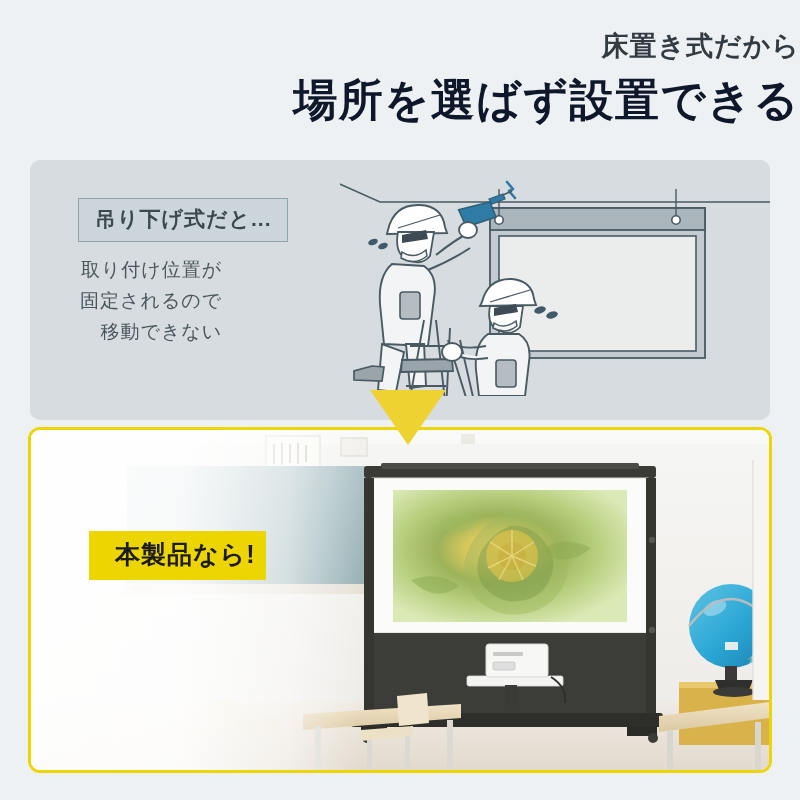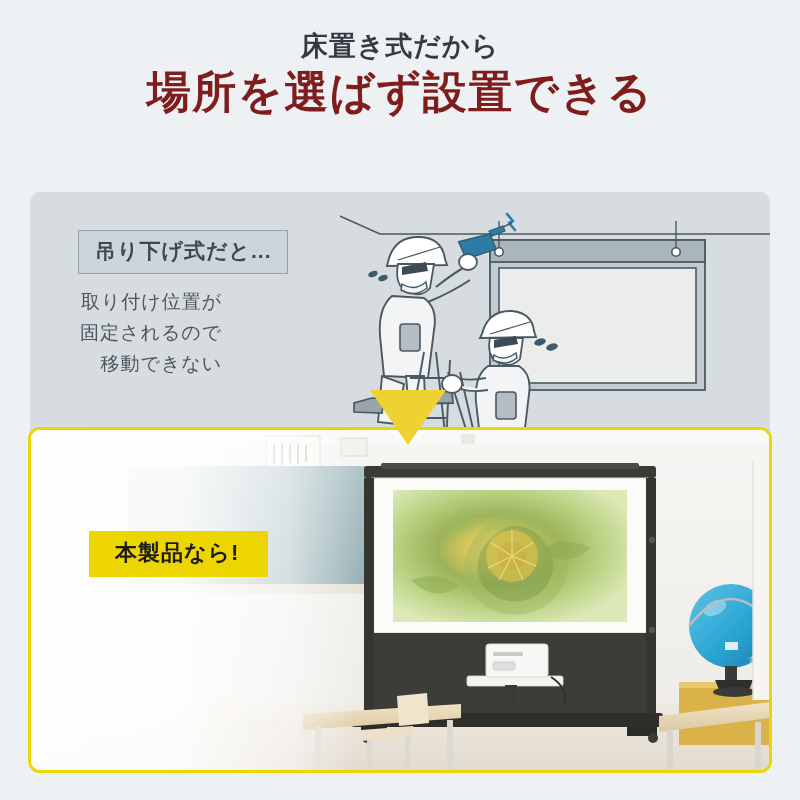--- a/index.html
+++ b/index.html
@@ -5,34 +5,35 @@
   * { box-sizing: border-box; margin: 0; padding: 0; }
   html, body {
     width: 800px; height: 800px;
     font-family: "Liberation Sans", "DejaVu Sans", sans-serif;
     background: #eef1f4;
     overflow: hidden;
   }
   #stage { position: relative; width: 800px; height: 800px; background: #eef1f4; }
 
   
-  .headline { position: absolute; left: 0; top: 30px; width: 800px; text-align: center; }
+  .headline { position: absolute; left: 0; top: 30px; width: 800px; text-align: right; }
   .headline-sub {
     font-size: 27px; font-weight: 700; color: #333b42;
     letter-spacing: 1px; line-height: 1.25;
   }
   .headline-main {
-    font-size: 44px; font-weight: 700; color: #7f1d1d;
+    margin-top: 8px;
+    font-size: 44px; font-weight: 700; color: #0f172a;
     letter-spacing: 1.5px; line-height: 1.25;
   }
 
   
   .panel-hang {
     position: absolute; left: 30px; top: 160px; width: 740px; height: 260px;
-    background: #d6dcdf; border-radius: 10px; overflow: hidden; margin-top: 32px;
+    background: #d6dcdf; border-radius: 10px; overflow: hidden;
   }
   .panel-hang .tagbox {
     position: absolute; left: 48px; top: 38px;
     border: 1.5px solid #93a3ab; background: #ccd5d9;
     padding: 6px 16px 8px 16px;
     font-size: 21px; font-weight: 700; color: #3c4850; letter-spacing: 1px;
   }
   .panel-hang .body-text {
     position: absolute; left: 50px; top: 95px;
     font-size: 19px; font-weight: 500; color: #4a565e;
@@ -58,22 +59,22 @@
   }
   .photo { position: absolute; inset: 0; }
   .photo-fade {
     position: absolute; left: 0; top: 0; width: 330px; height: 100%;
     background: linear-gradient(to right, rgba(255,255,255,.93) 0%, rgba(255,255,255,.90) 45%, rgba(255,255,255,.55) 78%, rgba(255,255,255,0) 100%);
     z-index: 3;
   }
   .badge-yellow {
     position: absolute; left: 58px; top: 101px; z-index: 4;
     background: #ecd500; color: #1c1c1c;
-    font-size: 22px; font-weight: 700; letter-spacing: 1px;
-    padding: 7px 29px 9px 26px;
+    font-size: 25px; font-weight: 700; letter-spacing: 1px;
+    padding: 7px 10px 9px 26px;
   }
   .photo-text {
     position: absolute; left: 55px; top: 156px; z-index: 4;
     font-size: 22px; font-weight: 700; color: #1c1c1c;
     line-height: 1.58; letter-spacing: 1.5px; white-space: pre-line;
   }
 </style>
 </head>
 <body>
 

